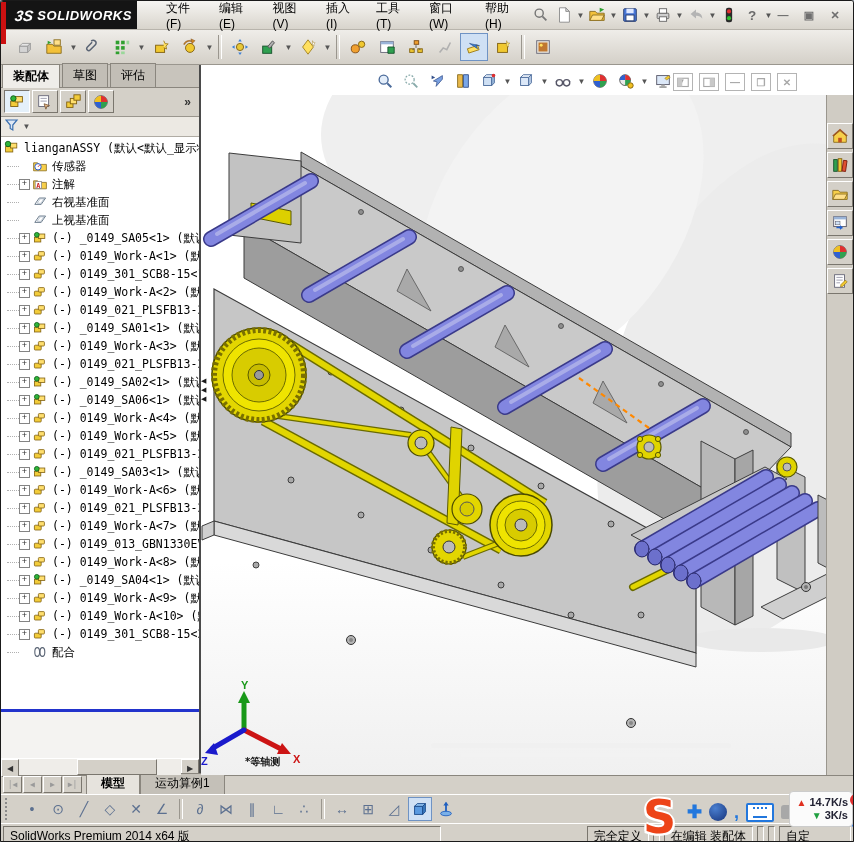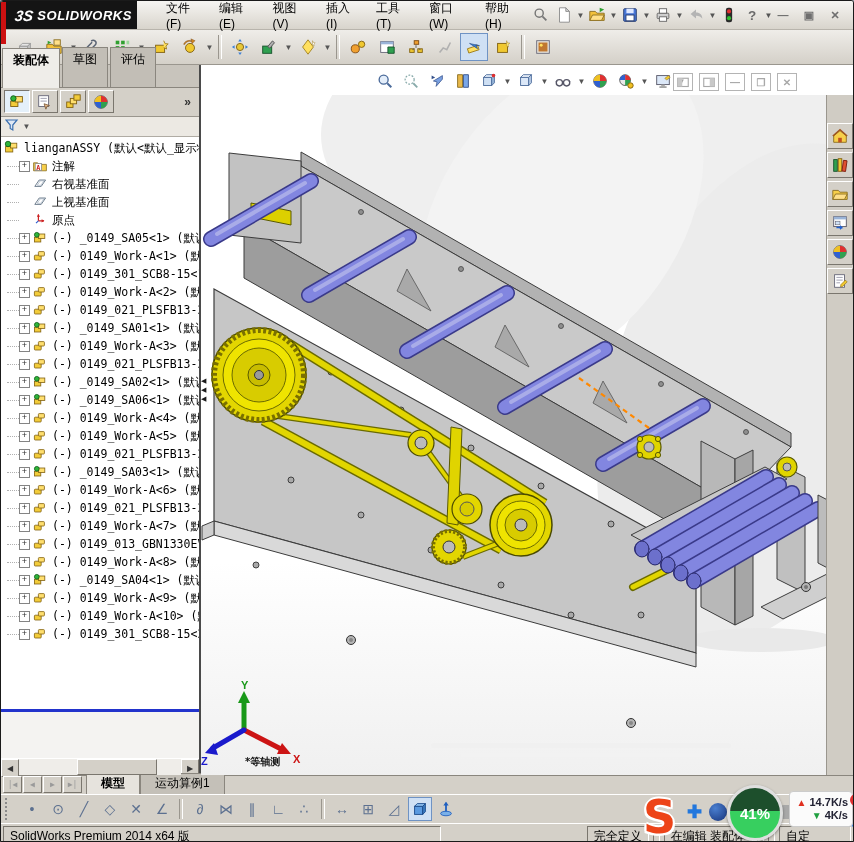--- a/index.html
+++ b/index.html
@@ -27,21 +27,21 @@
   .toolbar-row{height:34px;display:flex;align-items:center;padding:0 4px 0 10px;gap:1px;
     background:linear-gradient(#efede9,#d4d0c8);border-bottom:1px solid #9a968e;}
   .tbi{width:26px;height:26px;display:flex;align-items:center;justify-content:center;border:1px solid transparent;}
   .tbi.pressed{background:#cfe0f4;border:1px solid #6f93c4;}
   .tb-divider{width:2px;height:24px;border-left:1px solid #9a968e;border-right:1px solid #ffffff;margin:0 3px;}
   
   .main{display:flex;height:710px;}
   .left-panel{width:200px;flex:none;display:flex;flex-direction:column;background:#d4d0c8;
     border-right:2px solid #4a4a4a;box-sizing:border-box;}
   .cmd-tabs{height:22px;display:flex;align-items:flex-end;background:#c8c4bc;border-bottom:1px solid #8a867e;}
-  .cmd-tab{padding:3px 10px 19px;margin:1px 1px 0 1px;background:#c2beb6;border:1px solid #8a867e;
+  .cmd-tab{padding:3px 10px 3px;margin:1px 1px 0 1px;background:#c2beb6;border:1px solid #8a867e;
     border-bottom:none;font-size:12px;}
   .cmd-tab.active{background:#efede9;font-weight:bold;position:relative;top:1px;}
   .fm-toolbar{height:26px;display:flex;align-items:center;gap:2px;padding:1px 3px;background:#d4d0c8;
     border-bottom:1px solid #9a968e;}
   .fm-tab{width:24px;height:21px;display:flex;align-items:center;justify-content:center;
     border:1px solid;border-color:#fff #7a766e #7a766e #fff;background:#d4d0c8;}
   .fm-tab.pressed{border-color:#7a766e #fff #fff #7a766e;background:#e4f0fa;}
   .fm-more{margin-left:auto;color:#333;font-weight:bold;padding-right:5px;}
   .filter-row{height:20px;display:flex;align-items:center;padding:0 4px;background:#ece9e3;
     border-bottom:1px solid #b0aca4;gap:2px;}
@@ -386,20 +386,32 @@
               <svg width="16" height="16" viewBox="0 0 20 20">
                 <rect x="2" y="8" width="9" height="7" fill="#f2cc3a" stroke="#806010"></rect>
                 <rect x="8" y="4" width="8" height="6" fill="#ffdf6e" stroke="#806010"></rect>
                 <circle cx="5" cy="5" r="3.4" fill="#2fb43a" stroke="#0a5a14"></circle>
               </svg>
             </span>
             <span class="tlabel">lianganASSY  (默认&lt;默认_显示状</span>
           </div>
           <div class="trow">
             <span class="pad1"></span>
+            <span class="exp-blank"></span>
+            <span class="ticon">
+              <svg width="16" height="16" viewBox="0 0 20 20">
+                <path d="M2 6h5l2 2h9v8H2z" fill="#f7cf4a" stroke="#8a6d1f"></path>
+                <circle cx="7.5" cy="11" r="4" fill="#fff" stroke="#2255cc" stroke-width="1.2"></circle>
+                <path d="M7.5 11l2-2" stroke="#cc2222" stroke-width="1.2"></path>
+              </svg>
+            </span>
+            <span class="tlabel">传感器</span>
+          </div>
+          <div class="trow">
+            <span class="pad1"></span>
             <span class="expander">+</span>
             <span class="ticon">
               <svg width="16" height="16" viewBox="0 0 20 20">
                 <path d="M2 6h5l2 2h9v8H2z" fill="#f7cf4a" stroke="#8a6d1f"></path>
                 <rect x="4" y="7" width="8" height="8.5" fill="#fff" stroke="#888"></rect>
                 <text x="8" y="14.5" font-size="8.5" font-weight="bold" fill="#cc2222" text-anchor="middle">A</text>
               </svg>
             </span>
             <span class="tlabel">注解</span>
           </div>
@@ -420,33 +432,20 @@
             <span class="ticon">
               <svg width="16" height="16" viewBox="0 0 20 20">
                 <path d="M3.5 13L9 5h8l-5.5 8z" fill="none" stroke="#6a7a8a" stroke-width="1.2"></path>
                 <path d="M6.5 11.6L10.3 6h4.6l-3.8 5.6z" fill="none" stroke="#9aaabb" stroke-width="0.8"></path>
               </svg>
             </span>
             <span class="tlabel">上视基准面</span>
           </div>
           <div class="trow">
             <span class="pad1"></span>
-            <span class="exp-blank"></span>
-            <span class="ticon">
-              <svg width="16" height="16" viewBox="0 0 20 20">
-                <path d="M8 3v8M8 11h7" stroke="#cc2222" stroke-width="1.5" fill="none"></path>
-                <path d="M8 2.5L6 6h4z" fill="#cc2222"></path>
-                <path d="M15.5 11l-3.5-2v4z" fill="#cc2222"></path>
-                <path d="M8 11l-3 3" stroke="#2255cc" stroke-width="1.3"></path>
-              </svg>
-            </span>
-            <span class="tlabel">原点</span>
-          </div>
-          <div class="trow">
-            <span class="pad1"></span>
             <span class="expander">+</span>
             <span class="ticon">
               <svg width="16" height="16" viewBox="0 0 20 20">
                 <rect x="3" y="9" width="8" height="6" fill="#f2cc3a" stroke="#806010"></rect>
                 <rect x="8" y="5" width="8" height="5.5" fill="#ffdf6e" stroke="#806010"></rect>
                 <circle cx="6" cy="6" r="3" fill="#2fb43a" stroke="#0a5a14"></circle>
               </svg>
             </span>
             <span class="tlabel">(-) _0149_SA05&lt;1&gt; (默认&lt;默</span>
           </div>
@@ -689,20 +688,33 @@
           <div class="trow">
             <span class="pad1"></span>
             <span class="expander">+</span>
             <span class="ticon">
               <svg width="16" height="16" viewBox="0 0 20 20">
                 <rect x="3" y="9" width="8.5" height="6" rx="1" fill="#f2cc3a" stroke="#806010"></rect>
                 <rect x="8" y="4.5" width="7.5" height="5.5" rx="1" fill="#ffdf6e" stroke="#806010"></rect>
               </svg>
             </span>
             <span class="tlabel">(-) 0149_301_SCB8-15&lt;2&gt; (默</span>
+          </div>
+          <div class="trow">
+            <span class="pad1"></span>
+            <span class="exp-blank"></span>
+            <span class="ticon">
+              <svg width="16" height="16" viewBox="0 0 20 20">
+                <g fill="none" stroke="#5a6474" stroke-width="1.4">
+                  <ellipse cx="6.5" cy="10" rx="3" ry="5.5"></ellipse>
+                  <ellipse cx="13" cy="10" rx="3" ry="5.5"></ellipse>
+                </g>
+              </svg>
+            </span>
+            <span class="tlabel">配合</span>
           </div>
         </div>
       <div class="blue-split"></div>
       <div class="tree-bottom-gap"></div>
       <div class="hscroll">
         <div class="hs-btn bevel-out">◀</div>
         <div class="hs-track">
           <div class="hs-thumb bevel-out"></div>
         </div>
         <div class="hs-btn bevel-out">▶</div>
@@ -1103,28 +1115,25 @@
   <div class="s-logo">S</div>
   <div class="tray">
     <span class="tico">✚</span>
     <span class="globe"></span>
     <span class="tico">,</span>
     <span class="kbd">
         <i></i>
       </span>
     <span class="hand"></span>
   </div>
-  <div class="gauge">
-    <span>41%</span>
-  </div>
   <div class="speedbox">
     <div class="speedrow">
         <span class="arrow-up">▲</span>
         <span>14.7K/s</span>
       </div>
     <div class="speedrow">
         <span class="arrow-dn">▼</span>
-        <span>4K/s</span>
+        <span>3K/s</span>
       </div>
   </div>
   <div class="plus-ball">✚</div>
   <div class="red-dot"></div>
 </div>
 
 </body></html>

